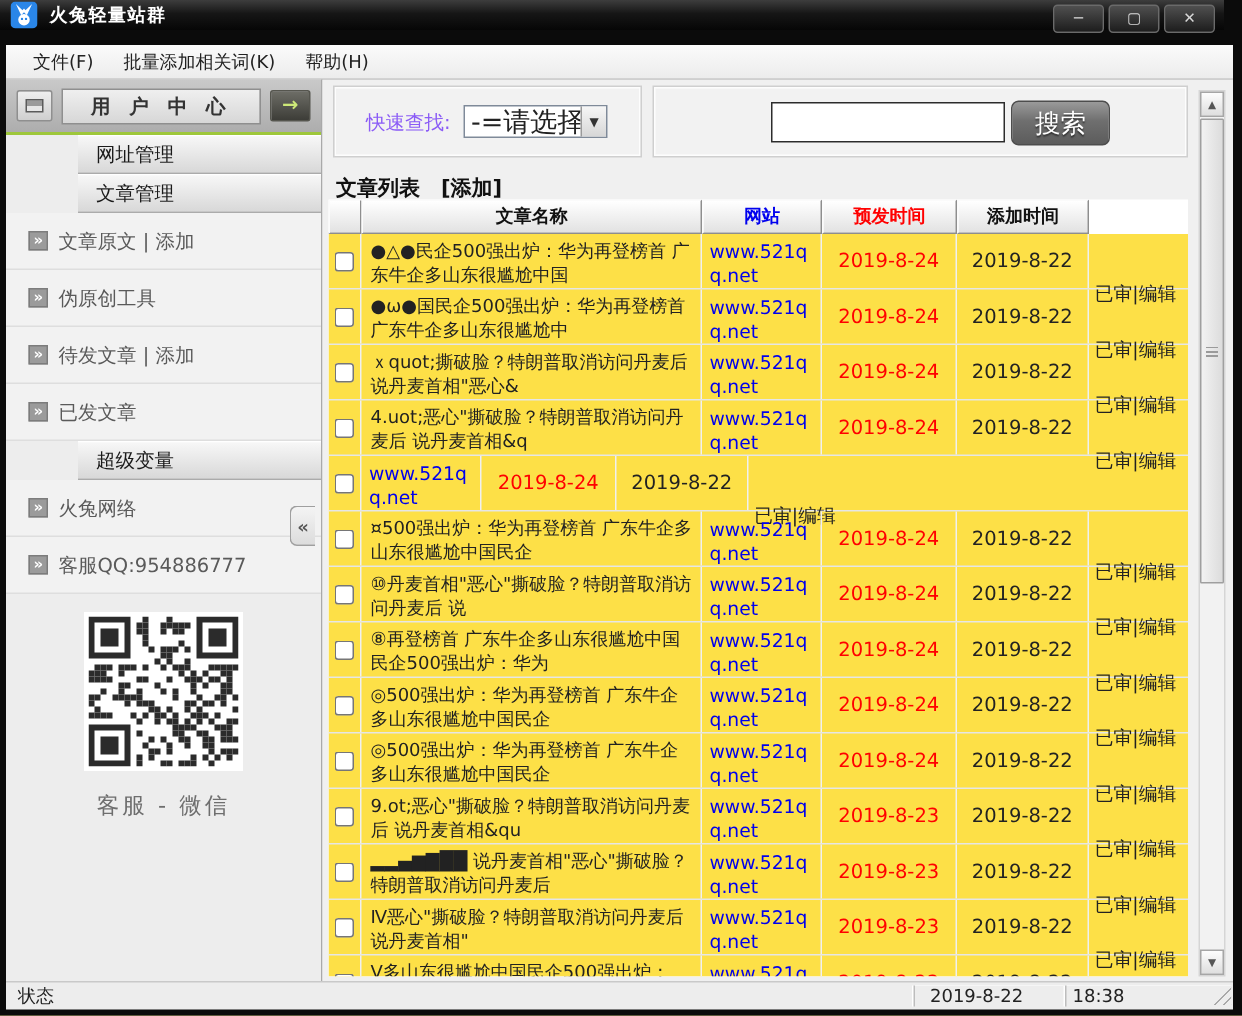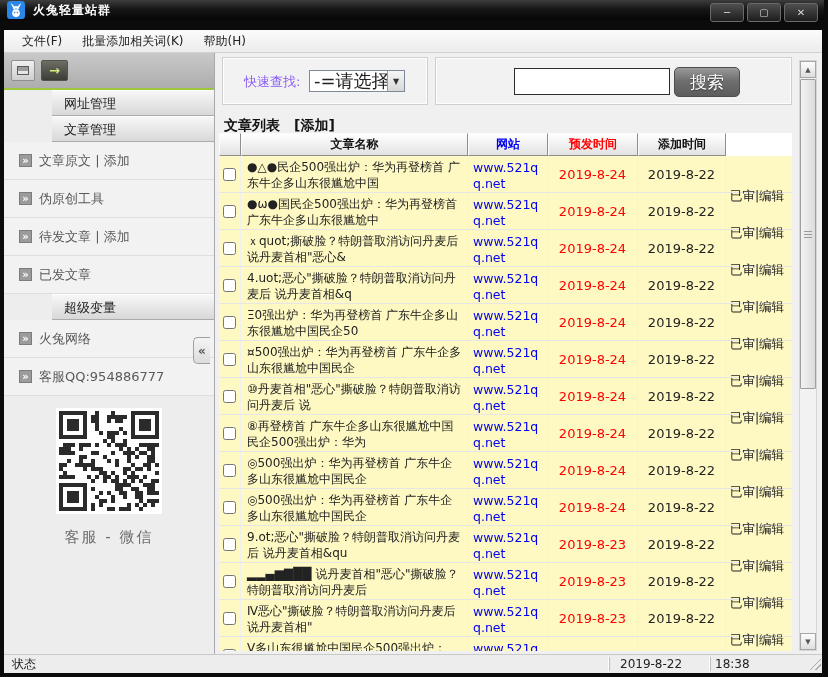--- a/index.html
+++ b/index.html
@@ -1,20 +1,20 @@
 <!DOCTYPE html>
 <html><head>
 <meta charset="utf-8">
 <style>
   * { margin:0; padding:0; box-sizing:border-box; font-family:"DejaVu Sans","Liberation Sans",sans-serif; }
   html,body { background:#555; }
   .window { position:relative; width:828px; height:677px; background:#0b0b0b; overflow:hidden; }
 
   
-  .titlebar { position:absolute; top:0; left:0; right:4px; height:20px;
+  .titlebar { position:absolute; top:0; left:0; right:12px; height:20px;
     background:linear-gradient(#3d3d3d,#161616 45%,#060606); display:flex; align-items:center; }
   .app-icon { width:18px; height:18px; margin:0 8px 0 7px; }
   .title-text { color:#fff; font-size:12px; font-weight:bold; letter-spacing:1px; }
   .win-controls { position:absolute; right:6px; top:3px; display:flex; gap:3px; }
   .win-btn { width:34px; height:19px; background:linear-gradient(#4f4f4f,#1d1d1d);
     border:1px solid #6a6a6a; border-radius:3px; color:#d8d8d8; font-size:10px;
     display:flex; align-items:center; justify-content:center; cursor:default; }
 
   
   .menubar { position:absolute; top:30px; left:4px; right:6px; height:23px;
@@ -79,21 +79,21 @@
 
   
   .table { position:absolute; left:4px; top:80px; width:573px; bottom:3px; overflow:hidden; background:#fff; }
   .thead { display:flex; height:23px; }
   .th { background:linear-gradient(#ffffff,#e2e2e2); border:1px solid;
     border-color:#fbfbfb #8e8e8e #8e8e8e #fbfbfb; font-size:12px; font-weight:bold; color:#111;
     display:flex; align-items:center; justify-content:center; flex:none; }
   .th-site { color:#0000ee; } .th-pub { color:#ff0000; }
   .col-check { width:22px; } .col-name { width:227px; } .col-site { width:80px; }
   .col-pub { width:90px; } .col-add { width:88px; } .col-manage { width:62px;margin-top:44px; }
-  .tbody { position:absolute; top:23px; left:0; right:0; bottom:0; overflow:hidden; background:#fef9c3; }
+  .tbody { position:absolute; top:23px; left:0; right:0; bottom:0; overflow:hidden; background:#fde047; }
   .tr { display:flex; height:37px; border-bottom:1px solid #e6e6e6; align-items:center; }
   .td { flex:none; height:100%; display:flex; align-items:center; border-right:1px solid #f0f0f0; }
   .td.col-check { justify-content:center; }
   .cb { width:13px; height:13px; accent-color:#444; }
   .td.col-name { font-size:12px; color:#222; line-height:1.35; padding:1px 3px 1px 6px;
     display:block; overflow:hidden; padding-top:3px; }
   .td.col-site { font-size:12.5px; color:#0000ee; padding:1px 2px 1px 5px; word-break:break-all;
     line-height:1.3; display:block; padding-top:4px; }
   .td.col-pub { color:#ff0000; font-size:13px; justify-content:center; }
   .td.col-add { color:#222; font-size:13px; justify-content:center; }
@@ -149,20 +149,21 @@
     <span class="menu-item">帮助(H)</span>
   </div>
 
   <div class="frame">
 
     <div class="sidebar">
       <div class="side-top">
         <div class="mini-btn">
           <span class="monitor-glyph"></span>
         </div>
+        <div class="uc-btn">用 户 中 心</div>
         <div class="go-btn">→</div>
       </div>
 
       <div class="side-header">网址管理</div>
       <div class="side-header">文章管理</div>
 
       <div class="side-item">
         <span class="bullet-icon">»</span>
         <span>文章原文 | 添加</span>
       </div>
@@ -453,21 +454,20 @@
           <div class="td col-name">4.uot;恶心"撕破脸？特朗普取消访问丹麦后 说丹麦首相&amp;q</div>
           <div class="td col-site">www.521qq.net</div>
           <div class="td col-pub">2019-8-24</div>
           <div class="td col-add">2019-8-22</div>
           <div class="td col-manage">已审|编辑</div>
         </div>
             <div class="tr">
           <div class="td col-check">
                 <input type="checkbox" class="cb" style="">
               </div>
-          <div class="td col-name">Ξ0强出炉：华为再登榜首 广东牛企多山东很尴尬中国民企50</div>
           <div class="td col-site">www.521qq.net</div>
           <div class="td col-pub">2019-8-24</div>
           <div class="td col-add">2019-8-22</div>
           <div class="td col-manage">已审|编辑</div>
         </div>
             <div class="tr">
           <div class="td col-check">
                 <input type="checkbox" class="cb" style="">
               </div>
           <div class="td col-name">¤500强出炉：华为再登榜首 广东牛企多山东很尴尬中国民企</div>

